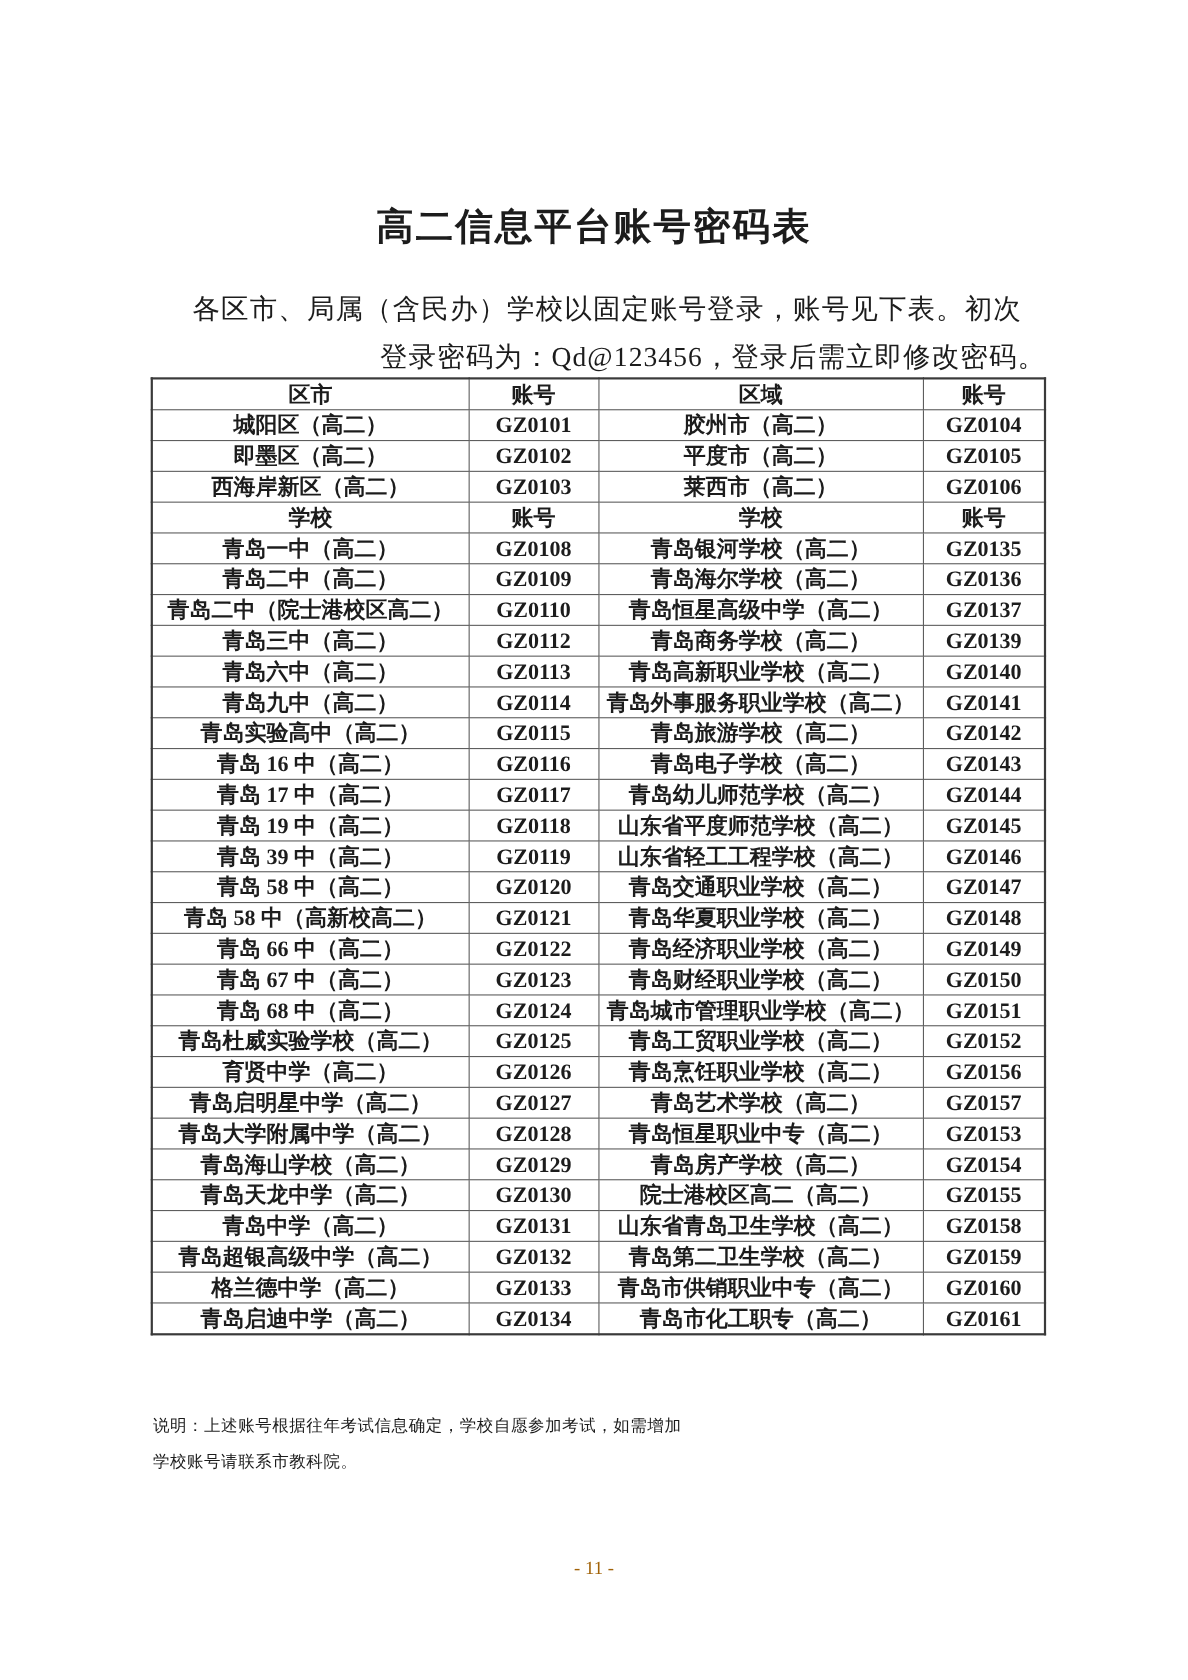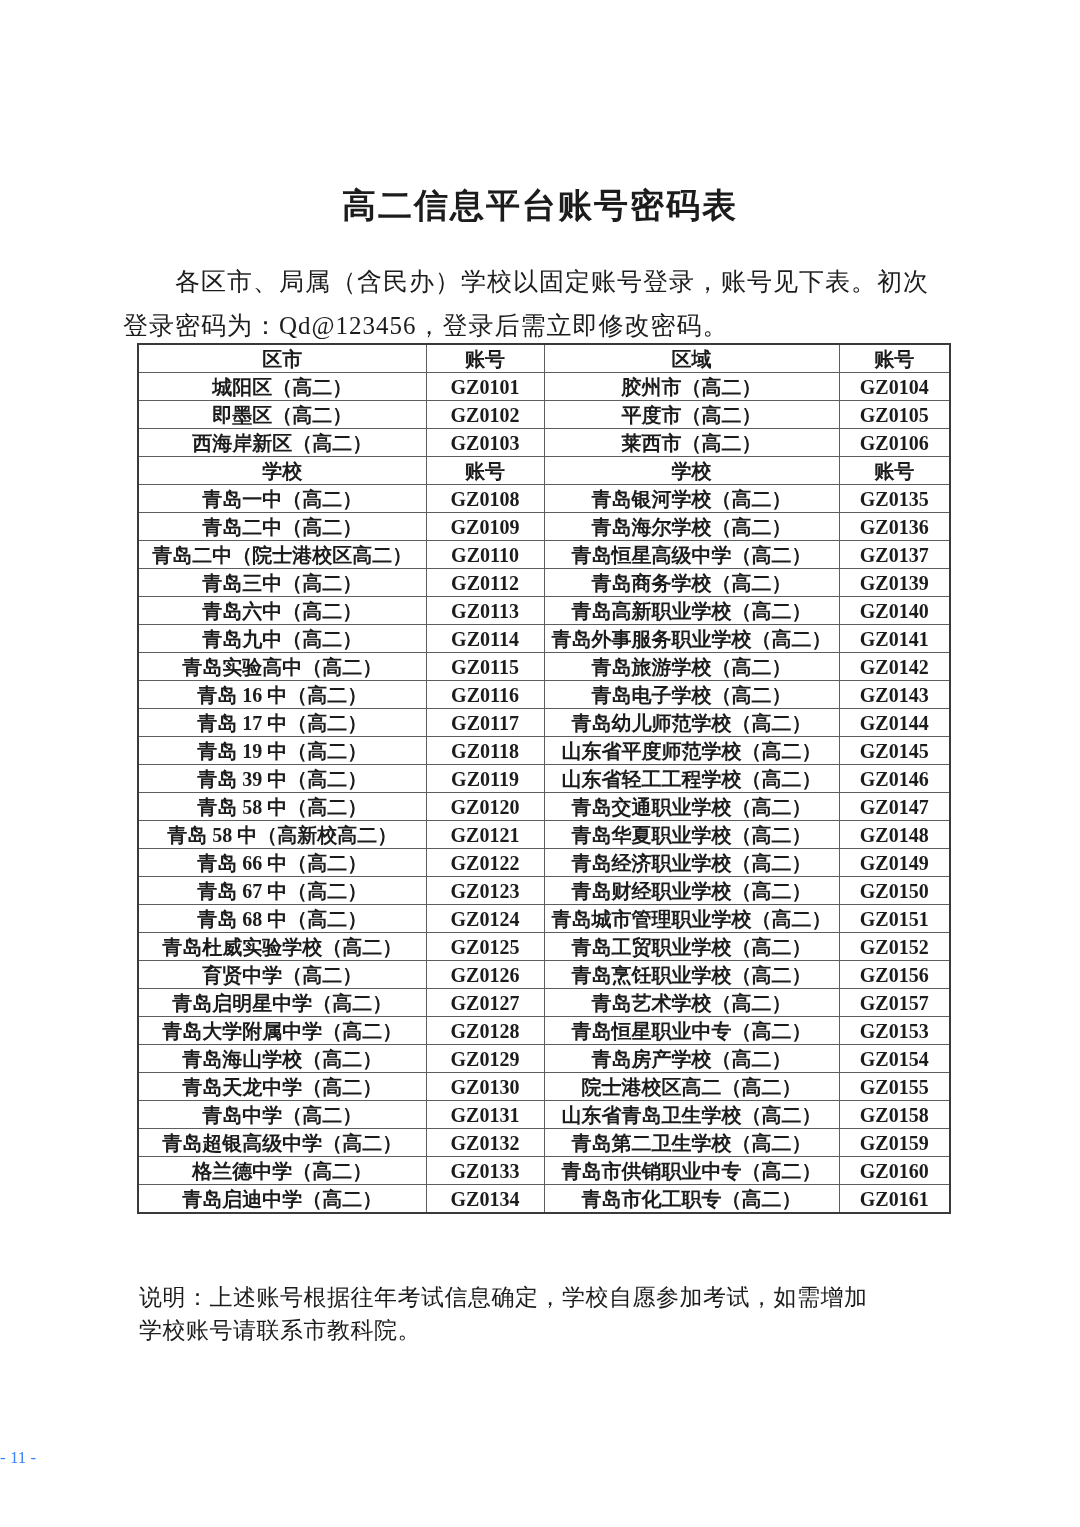--- a/index.html
+++ b/index.html
@@ -16,46 +16,46 @@
     position:absolute;top:183px;left:0;width:1080px;
     text-align:center;
     font-size:34px;font-weight:700;letter-spacing:2px;
     margin:0;
   }
   .intro{
     position:absolute;top:260px;left:123px;width:828px;
     font-size:25px;line-height:44px;
   }
   .intro .line1{text-indent:52px;letter-spacing:1px;}
-  .intro .line2{letter-spacing:1px;}
+  .intro .line2{letter-spacing:1px;text-align:right;}
   table.accounts{
     position:absolute;top:343px;left:137px;
     width:812px;
     border-collapse:collapse;table-layout:fixed;
     border:2px solid #3a3a3a;
     font-size:20px;
     font-weight:bold;
   }
   table.accounts td{
     border:1px solid #5e5e5e;
     height:27px;
     padding:0 2px;
     text-align:center;
     vertical-align:middle;
     white-space:nowrap;
     overflow:hidden;
     line-height:1;
   }
   .note{
     position:absolute;top:1281px;left:139px;width:830px;
-    font-size:23px;line-height:33px;letter-spacing:0.5px;
+    font-size:15px;line-height:33px;letter-spacing:0.5px;
   }
   .pageno{
-    position:absolute;top:1448px;left:0;width:1080px;
-    text-align:left;font-size:17px;color:#3b82f6;
+    position:absolute;top:1416px;left:0;width:1080px;
+    text-align:center;font-size:17px;color:#a16207;
     font-family:"Liberation Serif","DejaVu Serif",serif;
   }
 </style>
 </head>
 <body>
 
 <div class="page">
 
   <h1 class="title">高二信息平台账号密码表</h1>
 

